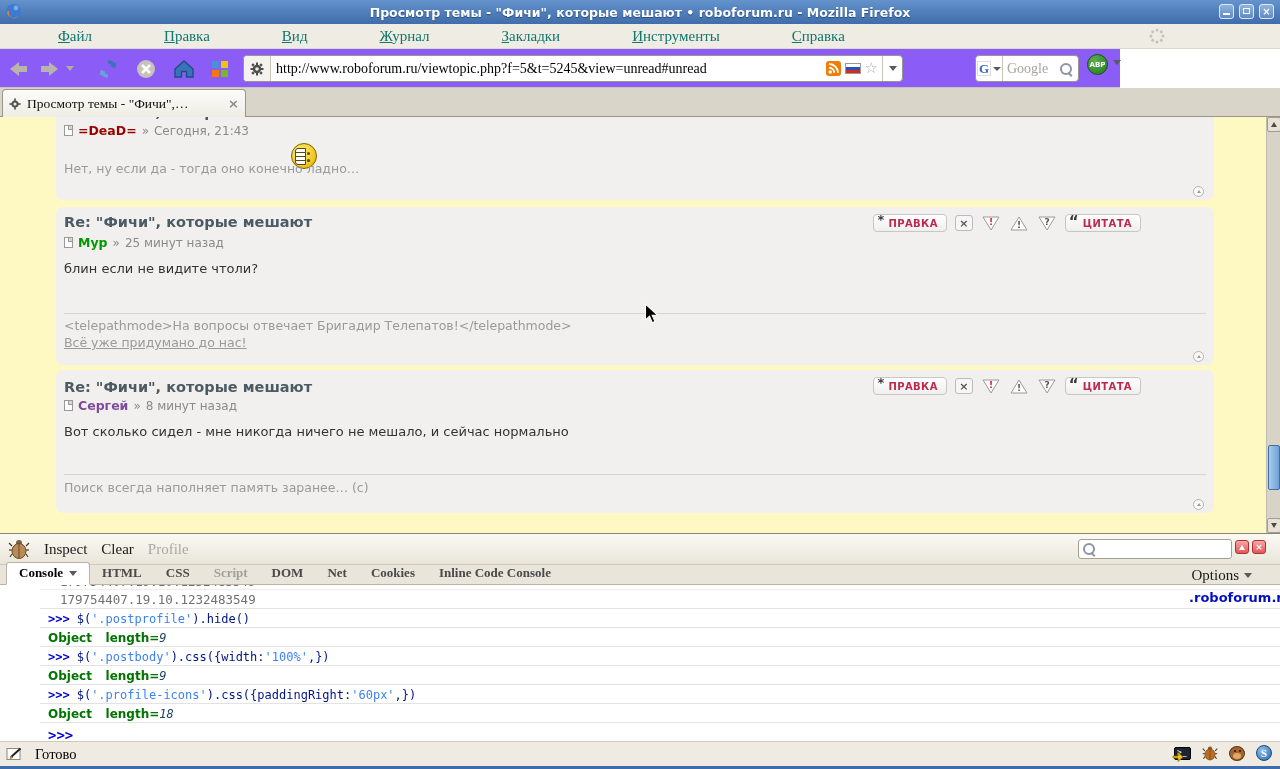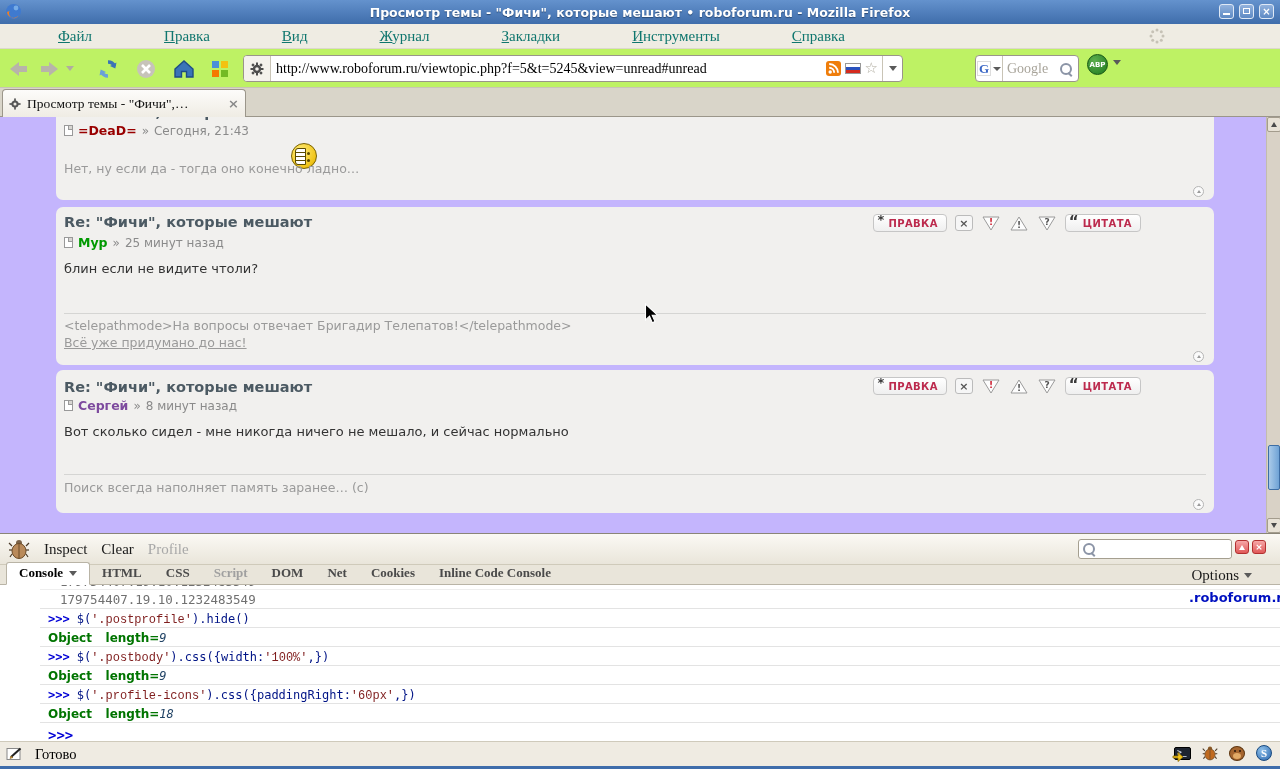--- a/index.html
+++ b/index.html
@@ -21,21 +21,21 @@
   .wbtn .box{position:absolute;left:3px;top:3px;width:7px;height:6px;border:1.5px solid #fff;box-sizing:border-box;}
 
   
   .menubar{position:absolute;left:0;top:24px;width:1280px;height:25px;background:#efece3;
     border-bottom:1px solid #dcd8cc;box-sizing:border-box;display:flex;align-items:center;gap:24px;padding-left:10px;}
   .mitem{display:inline-block;font:15px "Liberation Serif","DejaVu Serif",serif;color:#0f766e;cursor:default;margin-left:48px;}
   .mitem::first-letter{text-decoration:underline;}
   .throbber{position:absolute;right:114px;top:3px;}
 
   
-  .navbar{position:absolute;left:0;top:49px;width:1280px;height:39px;background:#bef264;
+  .navbar{position:absolute;left:0;top:49px;width:1120px;height:39px;background:#8b5cf6;
     border-bottom:1px solid #c9c4b6;box-sizing:border-box;}
   .nbi{position:absolute;top:0;height:39px;display:flex;align-items:center;justify-content:center;}
   .urlbar{position:absolute;left:243px;top:6px;width:660px;height:27px;background:#fff;
     border:1px solid #9a958a;border-radius:4px;box-sizing:border-box;display:flex;align-items:center;}
   .favbox{width:26px;height:25px;border-right:1px solid #c9c4b6;display:flex;align-items:center;justify-content:center;background:#f4f2ec;border-radius:3px 0 0 3px;}
   .urltext{flex:1;padding-left:5px;font:14px "Liberation Serif","DejaVu Serif",serif;color:#000;white-space:nowrap;overflow:hidden;}
   .urlicons{display:flex;align-items:center;gap:4px;padding-right:4px;}
   .flag{width:16px;height:11px;border:1px solid #999;box-sizing:border-box;
     background:linear-gradient(#fff 33%,#2a52be 33%,#2a52be 66%,#d52b1e 66%);}
   .star{font-size:15px;color:#b2aea2;line-height:15px;}
@@ -60,21 +60,21 @@
   
   .tabstrip{position:absolute;left:0;top:88px;width:1280px;height:29px;background:#d9d5c9;
     border-bottom:1px solid #9b968a;box-sizing:border-box;}
   .tab{position:absolute;left:2px;top:1px;width:244px;height:28px;background:linear-gradient(#fdfcfa,#efece4);
     border:1px solid #9b968a;border-bottom:none;border-radius:4px 4px 0 0;box-sizing:border-box;
     display:flex;align-items:center;padding:0 6px;gap:6px;}
   .tab-title{flex:1;font:13.5px "Liberation Serif","DejaVu Serif",serif;color:#111;white-space:nowrap;overflow:hidden;}
   .tab-close{color:#8a8a8a;font:bold 13px "DejaVu Sans",sans-serif;line-height:13px;}
 
   
-  .content{position:absolute;left:0;top:117px;width:1280px;height:416px;background:#c4b5fd;overflow:hidden;
+  .content{position:absolute;left:0;top:117px;width:1280px;height:416px;background:#fef9c3;overflow:hidden;
     font-family:"DejaVu Sans","Liberation Sans",sans-serif;}
   .panel{position:absolute;left:56px;width:1158px;background:#f1f0ee;border-radius:7px;}
   .panel.cut{border-radius:0 0 7px 7px;}
   .ptitle{position:absolute;left:8px;font:bold 14.5px "DejaVu Sans",sans-serif;color:#4c5a63;white-space:nowrap;}
   .clipline{position:absolute;left:8px;top:0;height:3px;overflow:hidden;width:400px;}
   .clipline span{display:block;margin-top:-13px;font:bold 14.5px "DejaVu Sans",sans-serif;color:#4c5a63;}
   .meta{position:absolute;left:8px;display:flex;align-items:center;gap:5px;font:12px "DejaVu Sans",sans-serif;color:#8a8a8a;}
   .pageico{width:9px;height:11px;background:#fff;border:1px solid #999;box-sizing:border-box;position:relative;}
   .pageico::after{content:"";position:absolute;right:0;top:0;width:3px;height:3px;background:#d8d6d2;border-left:1px solid #999;border-bottom:1px solid #999;}
   .author{font-weight:bold;font-size:12.5px;}
@@ -134,21 +134,21 @@
 
   .fbconsole{position:absolute;left:0;top:51px;width:1280px;height:157px;background:#fff;overflow:hidden;
     font-family:"DejaVu Sans Mono","Liberation Mono",monospace;padding-left:40px;}
   .sliver{height:4px;overflow:hidden;border-bottom:1px solid #eee;}
   .sliver b{display:block;margin-left:20px;margin-top:-11px;font:12.5px "DejaVu Sans Mono",monospace;color:#707070;font-weight:normal;}
   .crow{height:18px;line-height:18px;border-bottom:1px solid #e3e3e3;white-space:nowrap;position:relative;}
   .ccookie{margin-left:20px;font-size:12.5px;color:#707070;}
   .cdomain{position:absolute;right:28px;top:0;font:bold 13px "DejaVu Sans",sans-serif;color:#0010c0;}
   .cprompt{color:#0000d6;font-weight:bold;margin-left:8px;margin-right:7px;font-size:12px;}
   .cb{color:#001486;font-size:12px;}
-  .cs{color:#7f1d1d;font-size:12px;font-family:Liberation Mono, monospace;}
+  .cs{color:#3b82f6;font-size:12px;}
   .cres{font:bold 12px "DejaVu Sans",sans-serif;color:#007400;margin-left:8px;text-align:right;}
   .cval{font:italic 12px "DejaVu Sans Mono",monospace;color:#224466;}
   .cinput{position:relative;height:24px;line-height:24px;}
   .cinput .big{color:#0000d6;font-weight:bold;font-size:14px;margin-left:8px;}
   .con-up{position:absolute;right:8px;top:2px;width:16px;height:14px;background:#e8e2d6;border:1px solid #a39c8d;border-radius:2px;
     box-sizing:border-box;display:flex;align-items:center;justify-content:center;}
   .pinkbtn{position:absolute;right:9px;top:5px;width:15px;height:14px;border:1px solid #c03030;border-radius:3px;box-sizing:border-box;
     background:linear-gradient(#f6b0b0,#e06060);display:flex;align-items:center;justify-content:center;}
 
   

